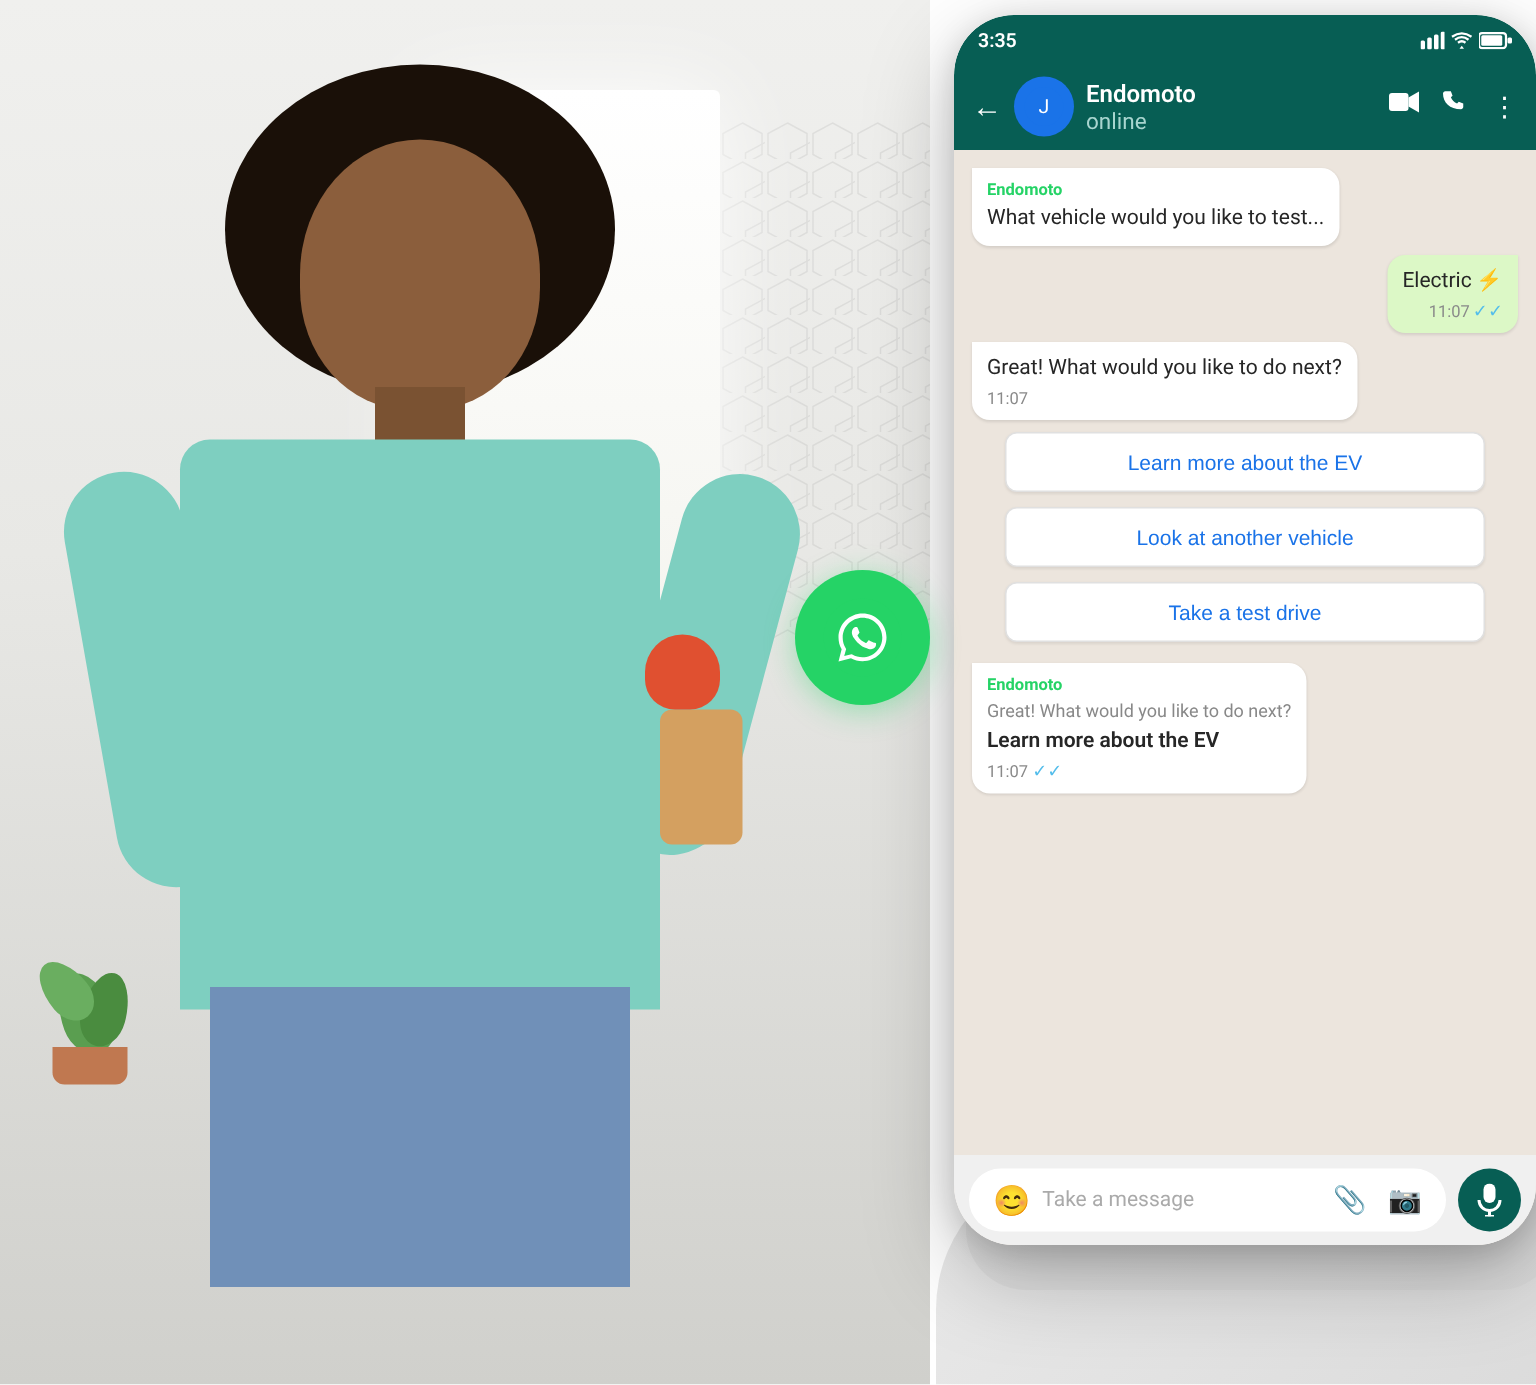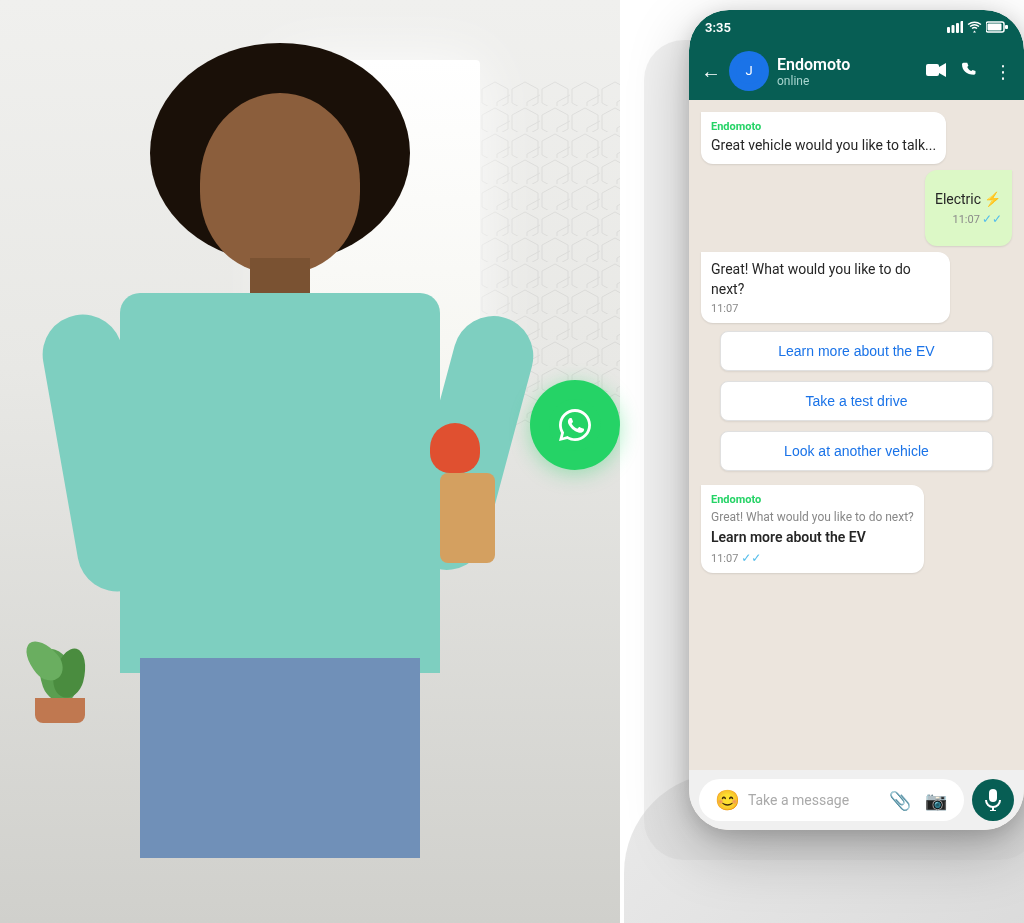--- a/index.html
+++ b/index.html
@@ -188,21 +188,21 @@
       height: 50px;
       background: #e05030;
       border-radius: 50% 50% 40% 40%;
     }
 
     
     .phone-mockup {
       position: absolute;
       top: 10px;
       right: 0px;
-      width: 335px;
+      width: 388px;
       height: 820px;
       background: #ffffff;
       border-radius: 40px;
       box-shadow: 0 20px 60px rgba(0,0,0,0.25), 0 5px 20px rgba(0,0,0,0.15);
       overflow: hidden;
       z-index: 100;
     }
 
     
     .phone-screen {
@@ -267,21 +267,21 @@
       flex: 1;
     }
 
     .contact-name {
       font-size: 16px;
       font-weight: 600;
       color: white;
     }
 
     .contact-status {
-      font-size: 12px;
+      font-size: 15px;
       color: #a8d5cf;
     }
 
     .header-icons {
       display: flex;
       gap: 16px;
       color: white;
       font-size: 18px;
     }
 
@@ -304,21 +304,21 @@
       padding: 8px 10px;
       max-width: 80%;
       align-self: flex-start;
       position: relative;
       box-shadow: 0 1px 2px rgba(0,0,0,0.1);
     }
 
     .message-sent {
       background: #dcf8c6;
       border-radius: 12px 0 12px 12px;
-      padding: 20px 10px;
+      padding: 8px 10px;
       max-width: 80%;
       align-self: flex-end;
       position: relative;
       box-shadow: 0 1px 2px rgba(0,0,0,0.1);
     }
 
     .message-sender {
       font-size: 11px;
       color: #25D366;
       font-weight: 700;
@@ -558,39 +558,39 @@
             </svg>
         </span>
         <span>⋮</span>
       </div>
     </div>
 
     <div class="chat-body" style="display: flex; flex-direction: column; gap: 6px;">
 
       <div class="message-received">
         <div class="message-sender">Endomoto</div>
-        <div class="message-text">Great vehicle would you like to talk...</div>
+        <div class="message-text">What vehicle would you like to test...</div>
       </div>
 
       <div class="message-sent">
         <div class="message-text">Electric ⚡</div>
         <div class="message-time">
           <span>11:07</span>
           <span class="tick-mark">✓✓</span>
         </div>
       </div>
 
       <div class="message-received">
         <div class="message-text">Great! What would you like to do next?</div>
         <div class="message-time">11:07</div>
       </div>
 
       <button class="quick-reply-btn">Learn more about the EV</button>
+      <button class="quick-reply-btn">Look at another vehicle</button>
       <button class="quick-reply-btn">Take a test drive</button>
-      <button class="quick-reply-btn">Look at another vehicle</button>
 
       <div class="message-received" style="margin-top: 6px;">
         <div class="message-sender">Endomoto</div>
         <div class="message-text" style="font-size: 12px; color: #888;">Great! What would you like to do next?</div>
         <div class="message-text" style="font-weight: 600; margin-top: 2px;">Learn more about the EV</div>
         <div class="message-time">
           <span>11:07</span>
           <span class="tick-mark">✓✓</span>
         </div>
       </div>

